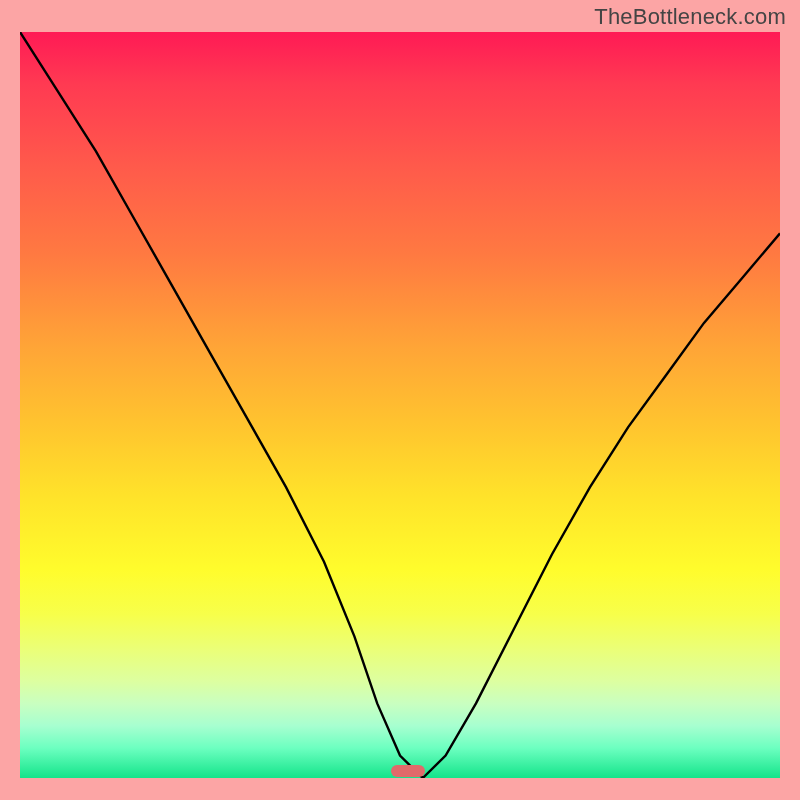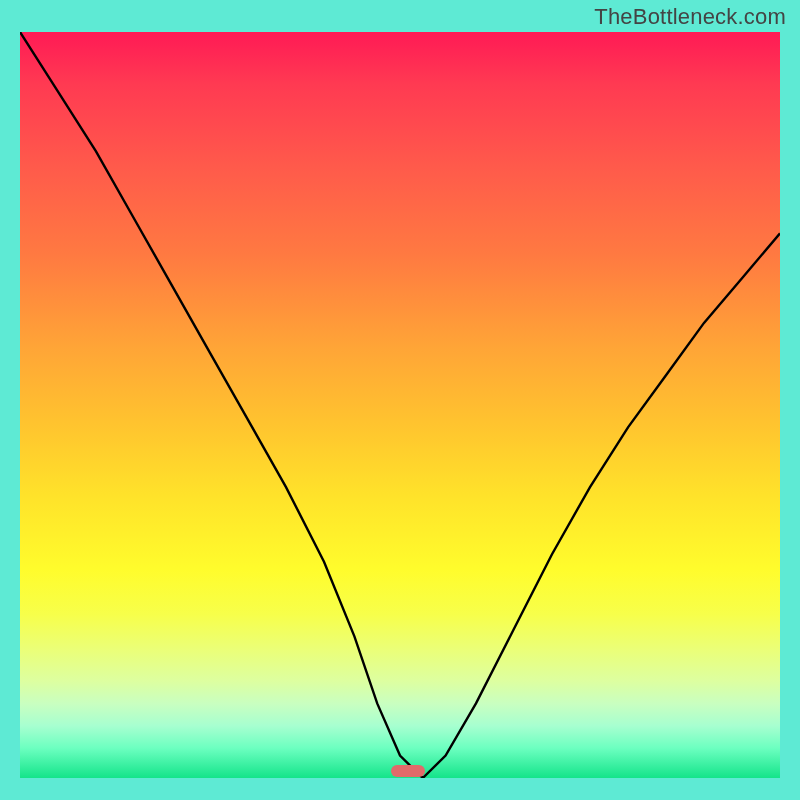--- a/index.html
+++ b/index.html
@@ -8,21 +8,21 @@
     width: 800px;
     height: 800px;
     overflow: hidden;
     background: #000;
     font-family: Arial, Helvetica, sans-serif;
   }
   .frame {
     position: relative;
     width: 800px;
     height: 800px;
-    background: #5eead4;
+    background: #fca5a5;
   }
   .watermark {
     position: absolute;
     top: 4px;
     right: 14px;
     color: #444;
     font-size: 22px;
     font-weight: 500;
     letter-spacing: 0.2px;
     z-index: 10;

